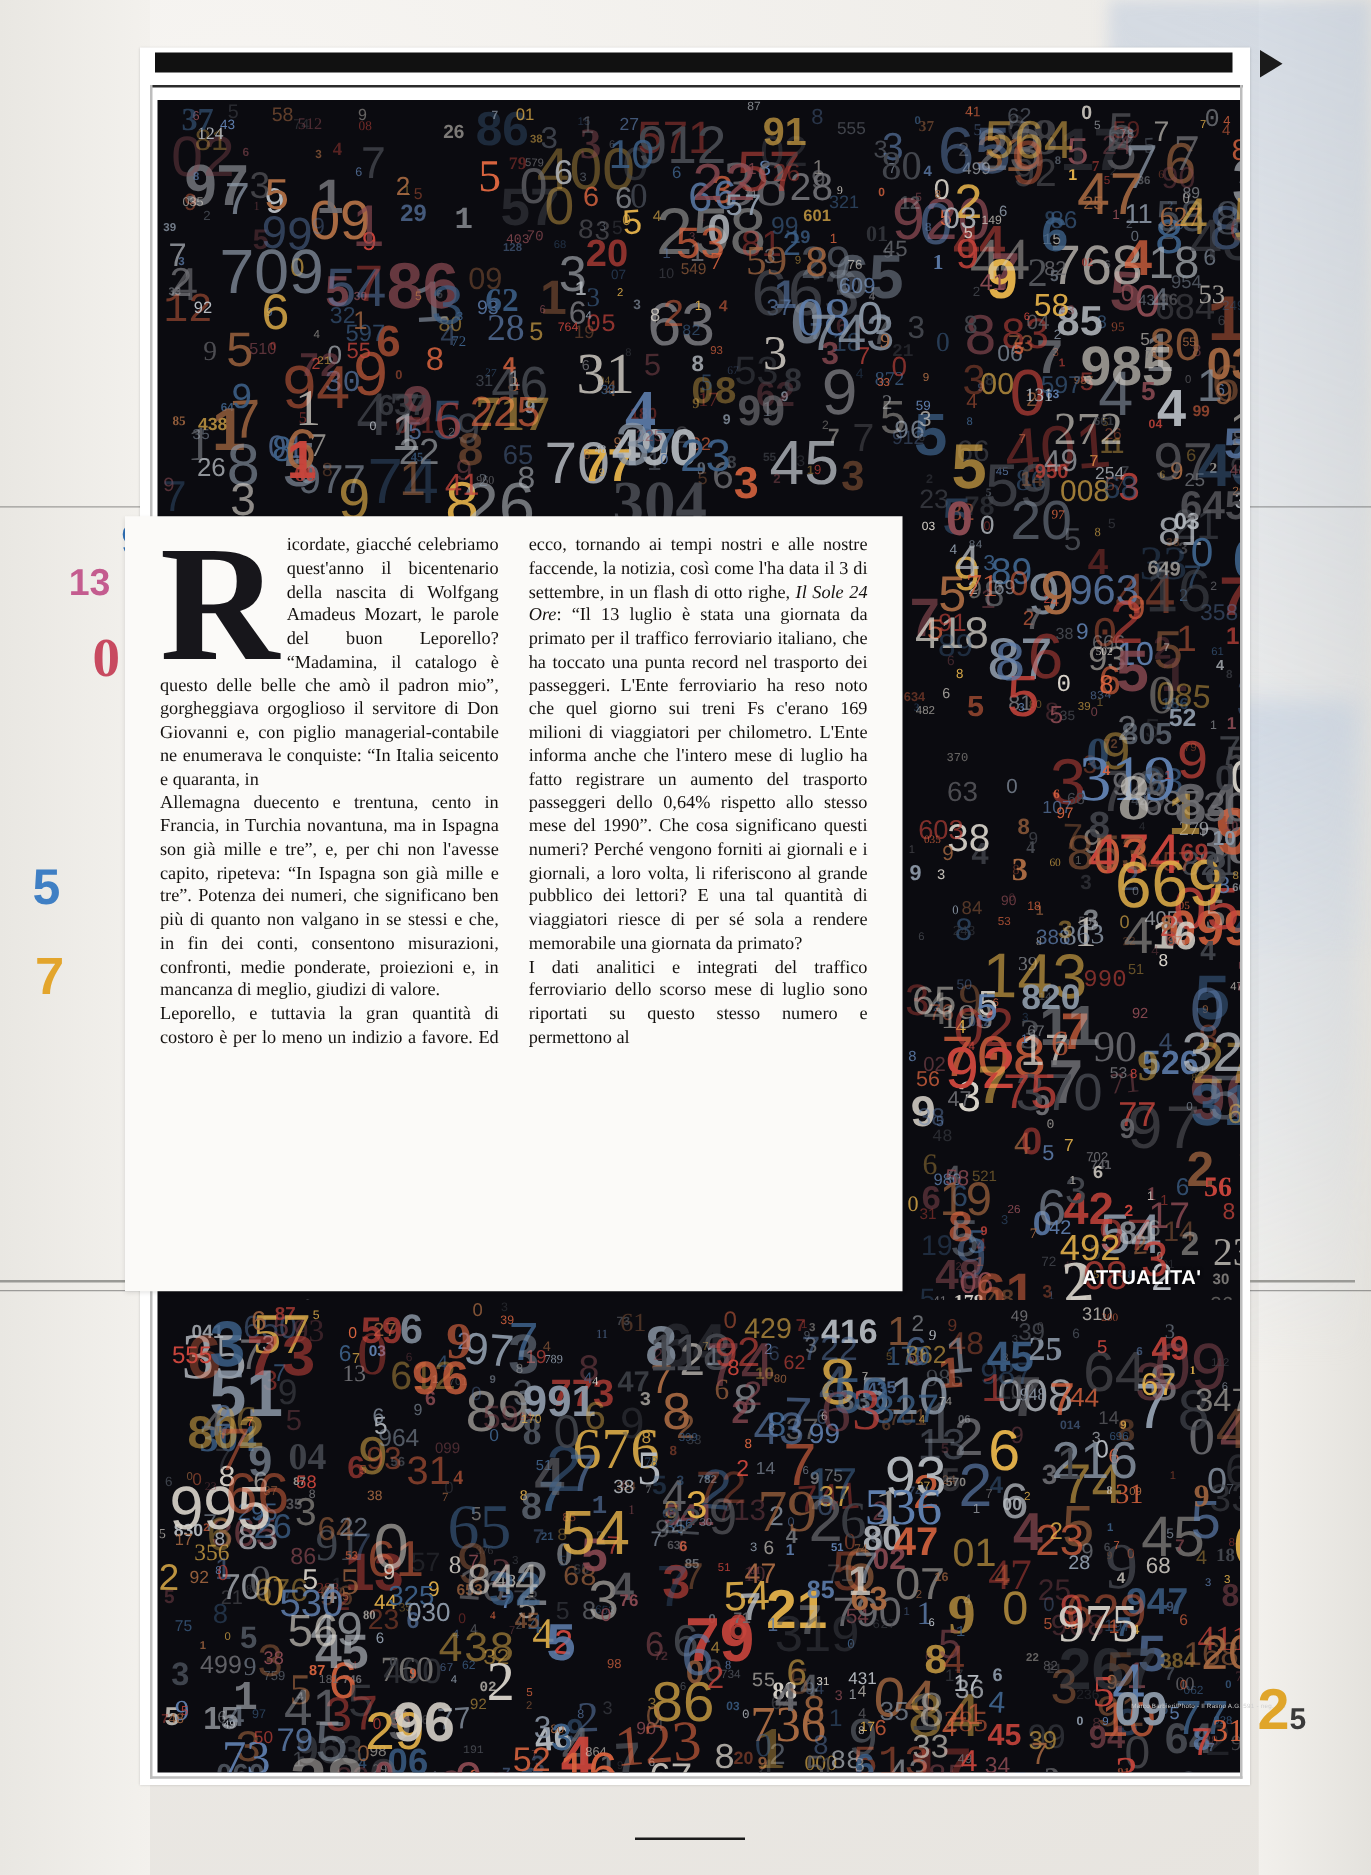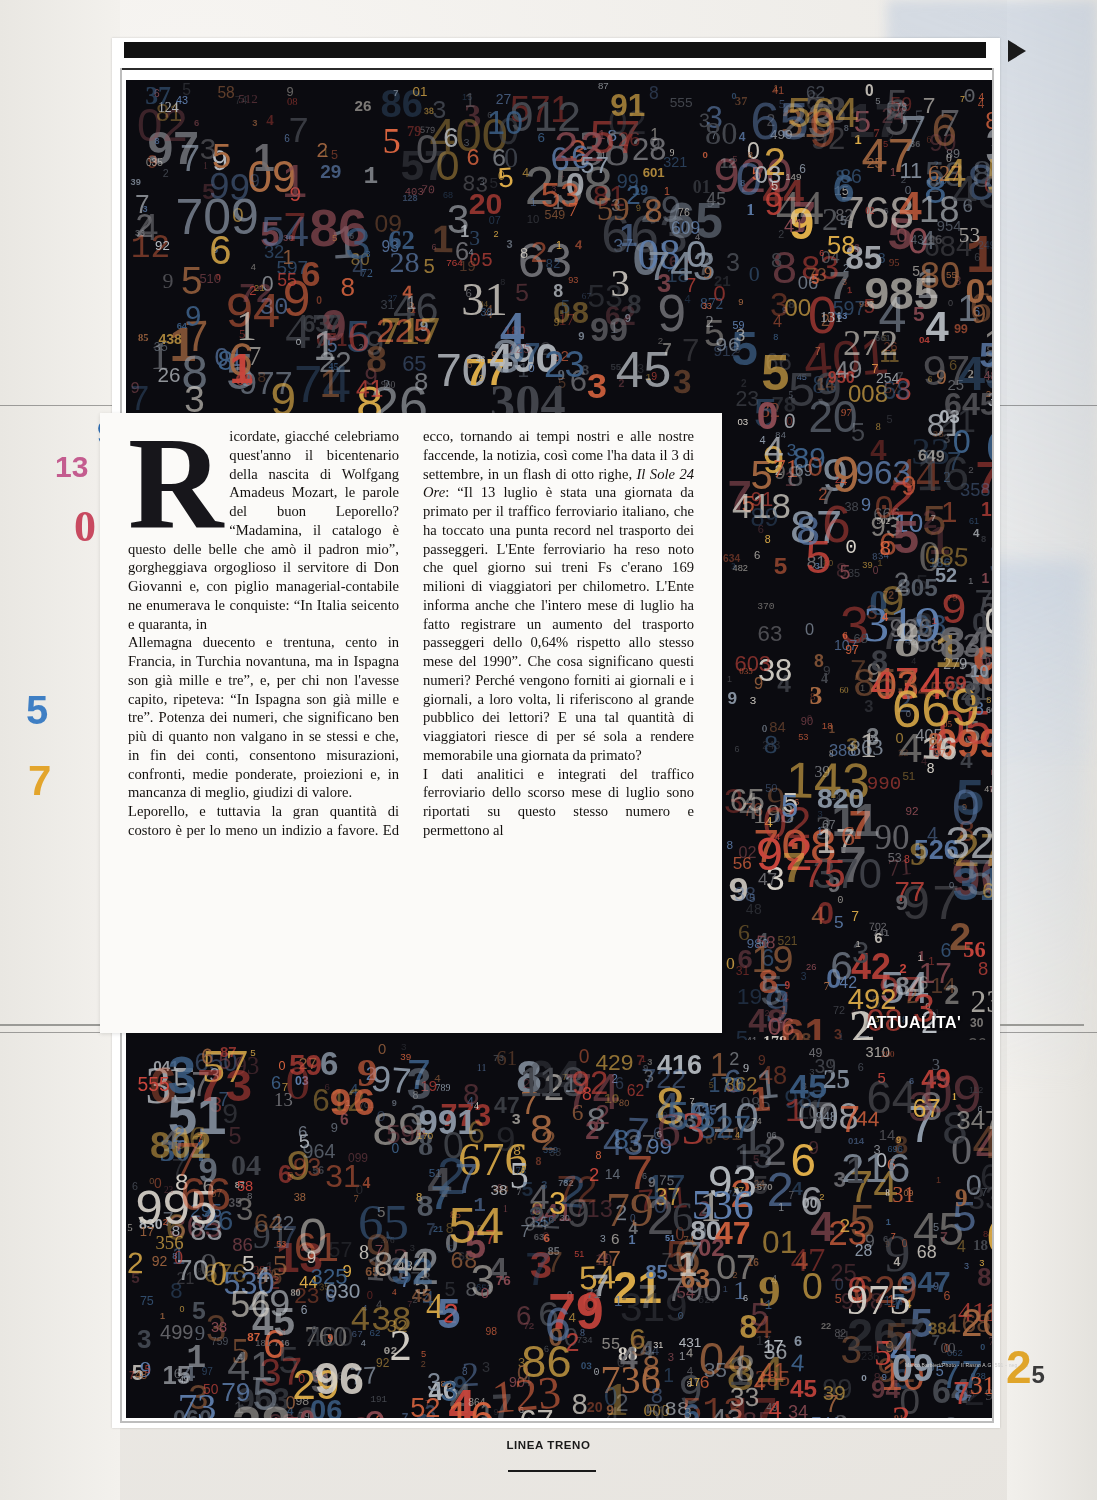--- a/index.html
+++ b/index.html
@@ -1941,17 +1941,16 @@
   </div>
 
   <div class="credit">Marco Barbieri/Photo - Il Rasno
 A.G. 591 - neg. 1-8</div>
 
   <div class="page-num">
     <span class="big">2</span><span class="small">5</span>
   </div>
 
   <div class="footer">
-    <span class="line">LINEA TRENO</span>
   </div>
   <div class="footer-rule"></div>
 
 </div>
 
 </body></html>

